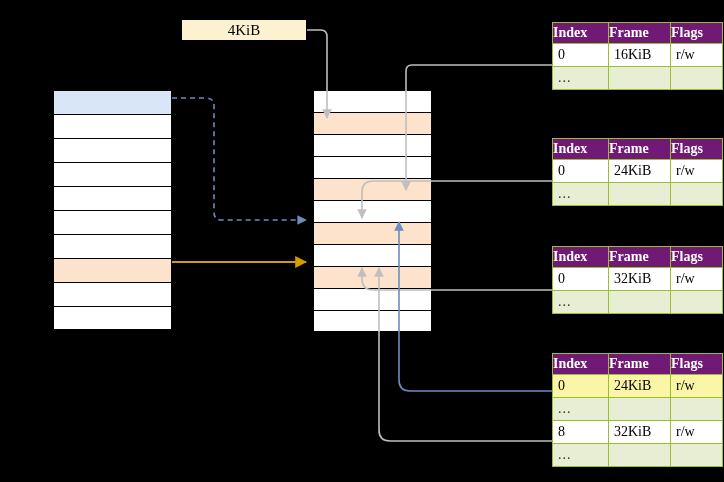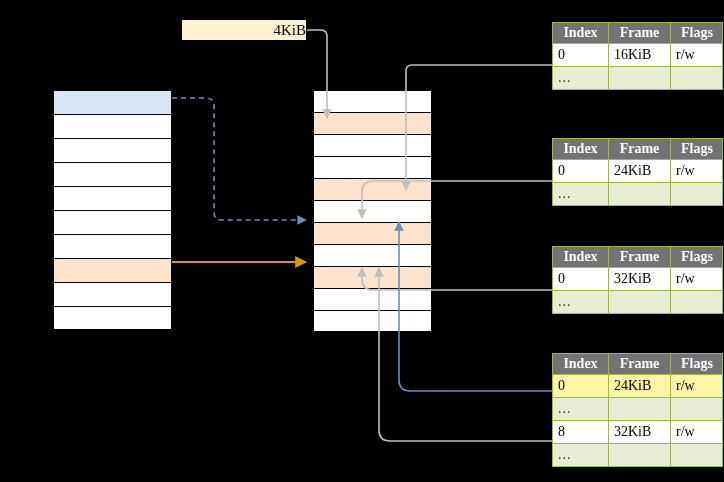--- a/index.html
+++ b/index.html
@@ -6,42 +6,42 @@
   body{
     width:724px;height:482px;background:#000;overflow:hidden;position:relative;
     font-family:"Liberation Serif", serif;
   }
   #canvas{position:absolute;inset:0;width:724px;height:482px;}
   svg.overlay{position:absolute;left:0;top:0;width:724px;height:482px;pointer-events:none;}
 
   
   .chip{
     position:absolute;border:1px solid #000;background:#fdf2cf;
-    display:flex;align-items:center;justify-content:flex-end;
+    display:flex;align-items:center;justify-content:center;
     font-size:15px;color:#000;box-sizing:border-box;
   }
 
   
   .col{position:absolute;box-sizing:border-box;}
   .cell{
     box-sizing:border-box;border:1px solid #000;border-bottom:none;
     background:#fff;width:100%;
   }
   .cell:last-child{border-bottom:1px solid #000;}
   .cell.blue{background:#d9e6f8;}
   .cell.orange{background:#fde3cc;}
 
   
   .ptable{
     position:absolute;border-collapse:collapse;box-sizing:border-box;
     border:1px solid #9bbd31;table-layout:fixed;background:#fff;
   }
   .ptable th{
-    background:#737373;color:#fff;font-weight:bold;font-size:14px;
-    text-align:center;padding:2px 10px;border:1px solid #9bbd31;
+    background:#701a75;color:#fff;font-weight:bold;font-size:14px;
+    text-align:left;padding:2px 0;border:1px solid #9bbd31;
     white-space:nowrap;
   }
   .ptable td{
     font-size:14px;color:#000;text-align:left;padding:1px 5px;
     border:1px solid #9bbd31;background:#fff;height:20px;white-space:nowrap;
   }
   .ptable tr.ellipsis td{background:#e8eed4;color:#333;letter-spacing:1px;}
   .ptable td.hl{background:#fbf5a8;}
   .ptable col.c-index{width:56px;}
   .ptable col.c-frame{width:62px;}

